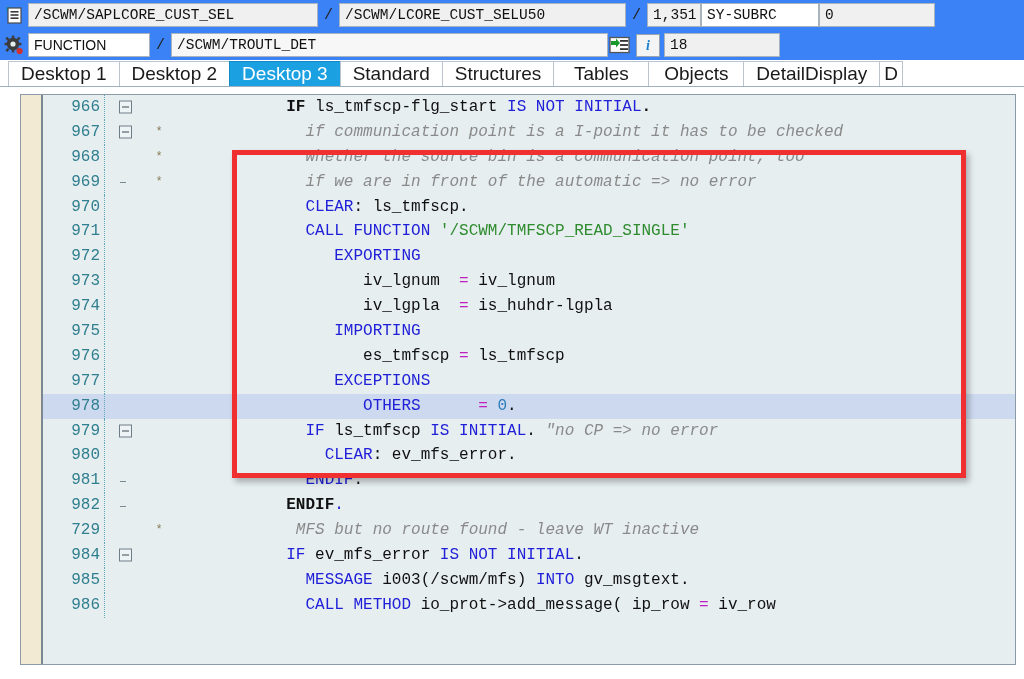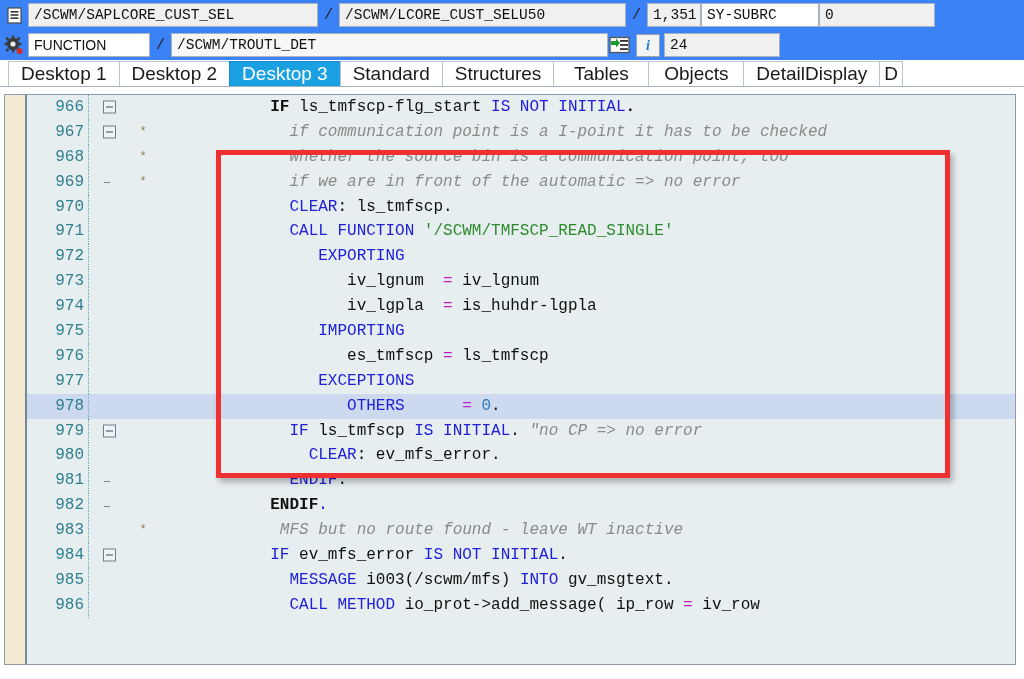--- a/index.html
+++ b/index.html
@@ -101,21 +101,21 @@
   }
   .tab.active {
     background: #1ba1e2;
     color: #ffffff;
     border-color: #1189c4;
   }
   .tab.clipped { min-width: 18px; padding: 0 4px; overflow:hidden; }
 
   
   .codewrap {
-    margin: 7px 8px 0 4px;
+    margin: 7px 8px 0 20px;
     height: 571px;
     border: 1px solid #8c9aa8;
     background: #e7eef0;
     position: relative;
     overflow: hidden;
   }
   .codeinner {
     position: absolute;
     inset: 0;
     display: flex;
@@ -275,21 +275,21 @@
         <rect x="11" y="9.1" width="8" height="1.8" fill="#333"></rect>
         <rect x="11" y="13.2" width="8" height="1.8" fill="#333"></rect>
         <polygon points="2,6 7,6 7,3.5 11,8 7,12.5 7,10 2,10" fill="#1a9a2a"></polygon>
       </svg>
     </span>
     <span class="minibtn">
       <svg width="16" height="16" viewBox="0 0 16 16">
         <text x="8" y="13" font-family="Liberation Serif, serif" font-size="14" font-style="italic" font-weight="bold" fill="#1b7fd0" text-anchor="middle">i</text>
       </svg>
     </span>
-    <div class="fld sysv">24</div>
+    <div class="fld sysv">18</div>
   </div>
 </div>
 
 <div class="tabstrip" id="tabstrip">
     <div class="tab">
       <span>Desktop 1</span>
     </div>
     <div class="tab">
       <span>Desktop 2</span>
     </div>
@@ -330,20 +330,20 @@
         <div class="line"><span class="lnum">973</span><span class="fold"><span class="fstem"></span></span><span class="cmtmark"></span><span class="code">&nbsp;&nbsp;&nbsp;&nbsp;&nbsp;&nbsp;&nbsp;&nbsp;&nbsp;&nbsp;&nbsp;&nbsp;&nbsp;&nbsp;&nbsp;&nbsp;&nbsp;&nbsp;&nbsp;&nbsp;<span class="idn">iv_lgnum&nbsp;&nbsp;</span><span class="op">=</span><span class="idn">&nbsp;iv_lgnum</span></span></div>
         <div class="line"><span class="lnum">974</span><span class="fold"><span class="fstem"></span></span><span class="cmtmark"></span><span class="code">&nbsp;&nbsp;&nbsp;&nbsp;&nbsp;&nbsp;&nbsp;&nbsp;&nbsp;&nbsp;&nbsp;&nbsp;&nbsp;&nbsp;&nbsp;&nbsp;&nbsp;&nbsp;&nbsp;&nbsp;<span class="idn">iv_lgpla&nbsp;&nbsp;</span><span class="op">=</span><span class="idn">&nbsp;is_huhdr-lgpla</span></span></div>
         <div class="line"><span class="lnum">975</span><span class="fold"><span class="fstem"></span></span><span class="cmtmark"></span><span class="code">&nbsp;&nbsp;&nbsp;&nbsp;&nbsp;&nbsp;&nbsp;&nbsp;&nbsp;&nbsp;&nbsp;&nbsp;&nbsp;&nbsp;&nbsp;&nbsp;&nbsp;<span class="kw">IMPORTING</span></span></div>
         <div class="line"><span class="lnum">976</span><span class="fold"><span class="fstem"></span></span><span class="cmtmark"></span><span class="code">&nbsp;&nbsp;&nbsp;&nbsp;&nbsp;&nbsp;&nbsp;&nbsp;&nbsp;&nbsp;&nbsp;&nbsp;&nbsp;&nbsp;&nbsp;&nbsp;&nbsp;&nbsp;&nbsp;&nbsp;<span class="idn">es_tmfscp&nbsp;</span><span class="op">=</span><span class="idn">&nbsp;ls_tmfscp</span></span></div>
         <div class="line"><span class="lnum">977</span><span class="fold"><span class="fstem"></span></span><span class="cmtmark"></span><span class="code">&nbsp;&nbsp;&nbsp;&nbsp;&nbsp;&nbsp;&nbsp;&nbsp;&nbsp;&nbsp;&nbsp;&nbsp;&nbsp;&nbsp;&nbsp;&nbsp;&nbsp;<span class="kw">EXCEPTIONS</span></span></div>
         <div class="line cur"><span class="lnum">978</span><span class="fold"><span class="fstem"></span></span><span class="cmtmark"></span><span class="code">&nbsp;&nbsp;&nbsp;&nbsp;&nbsp;&nbsp;&nbsp;&nbsp;&nbsp;&nbsp;&nbsp;&nbsp;&nbsp;&nbsp;&nbsp;&nbsp;&nbsp;&nbsp;&nbsp;&nbsp;<span class="kw">OTHERS</span><span class="idn">&nbsp;&nbsp;&nbsp;&nbsp;&nbsp;&nbsp;</span><span class="op">=</span><span class="idn">&nbsp;</span><span class="num">0</span><span class="idn">.</span></span></div>
         <div class="line"><span class="lnum">979</span><span class="fold"><span class="fstem"></span><span class="fbox"></span></span><span class="cmtmark"></span><span class="code">&nbsp;&nbsp;&nbsp;&nbsp;&nbsp;&nbsp;&nbsp;&nbsp;&nbsp;&nbsp;&nbsp;&nbsp;&nbsp;&nbsp;<span class="kw">IF&nbsp;</span><span class="idn">ls_tmfscp&nbsp;</span><span class="kw">IS&nbsp;INITIAL</span><span class="idn">.&nbsp;</span><span class="cmt">"no&nbsp;CP&nbsp;=&gt;&nbsp;no&nbsp;error</span></span></div>
         <div class="line"><span class="lnum">980</span><span class="fold"><span class="fstem"></span></span><span class="cmtmark"></span><span class="code">&nbsp;&nbsp;&nbsp;&nbsp;&nbsp;&nbsp;&nbsp;&nbsp;&nbsp;&nbsp;&nbsp;&nbsp;&nbsp;&nbsp;&nbsp;&nbsp;<span class="kw">CLEAR</span><span class="idn">:&nbsp;ev_mfs_error.</span></span></div>
         <div class="line"><span class="lnum">981</span><span class="fold"><span class="fstem"></span><span class="ftick"></span></span><span class="cmtmark"></span><span class="code">&nbsp;&nbsp;&nbsp;&nbsp;&nbsp;&nbsp;&nbsp;&nbsp;&nbsp;&nbsp;&nbsp;&nbsp;&nbsp;&nbsp;<span class="kw">ENDIF</span><span class="idn">.</span></span></div>
         <div class="line"><span class="lnum">982</span><span class="fold"><span class="fstem"></span><span class="ftick"></span></span><span class="cmtmark"></span><span class="code">&nbsp;&nbsp;&nbsp;&nbsp;&nbsp;&nbsp;&nbsp;&nbsp;&nbsp;&nbsp;&nbsp;&nbsp;<span class="kwb">ENDIF</span><span class="kw">.</span></span></div>
-        <div class="line"><span class="lnum">983</span><span class="fold"><span class="fstem"></span></span><span class="cmtmark">*</span><span class="code">&nbsp;&nbsp;&nbsp;&nbsp;&nbsp;&nbsp;&nbsp;&nbsp;&nbsp;&nbsp;&nbsp;&nbsp;&nbsp;<span class="cmt">MFS&nbsp;but&nbsp;no&nbsp;route&nbsp;found&nbsp;-&nbsp;leave&nbsp;WT&nbsp;inactive</span></span></div>
+        <div class="line"><span class="lnum">729</span><span class="fold"><span class="fstem"></span></span><span class="cmtmark">*</span><span class="code">&nbsp;&nbsp;&nbsp;&nbsp;&nbsp;&nbsp;&nbsp;&nbsp;&nbsp;&nbsp;&nbsp;&nbsp;&nbsp;<span class="cmt">MFS&nbsp;but&nbsp;no&nbsp;route&nbsp;found&nbsp;-&nbsp;leave&nbsp;WT&nbsp;inactive</span></span></div>
         <div class="line"><span class="lnum">984</span><span class="fold"><span class="fstem"></span><span class="fbox"></span></span><span class="cmtmark"></span><span class="code">&nbsp;&nbsp;&nbsp;&nbsp;&nbsp;&nbsp;&nbsp;&nbsp;&nbsp;&nbsp;&nbsp;&nbsp;<span class="kw">IF&nbsp;</span><span class="idn">ev_mfs_error&nbsp;</span><span class="kw">IS&nbsp;NOT&nbsp;INITIAL</span><span class="idn">.</span></span></div>
         <div class="line"><span class="lnum">985</span><span class="fold"><span class="fstem"></span></span><span class="cmtmark"></span><span class="code">&nbsp;&nbsp;&nbsp;&nbsp;&nbsp;&nbsp;&nbsp;&nbsp;&nbsp;&nbsp;&nbsp;&nbsp;&nbsp;&nbsp;<span class="kw">MESSAGE</span><span class="idn">&nbsp;i003(/scwm/mfs)&nbsp;</span><span class="kw">INTO</span><span class="idn">&nbsp;gv_msgtext.</span></span></div>
         <div class="line"><span class="lnum">986</span><span class="fold"><span class="fstem"></span></span><span class="cmtmark"></span><span class="code">&nbsp;&nbsp;&nbsp;&nbsp;&nbsp;&nbsp;&nbsp;&nbsp;&nbsp;&nbsp;&nbsp;&nbsp;&nbsp;&nbsp;<span class="kw">CALL&nbsp;METHOD</span><span class="idn">&nbsp;io_prot-&gt;add_message(&nbsp;ip_row&nbsp;</span><span class="op">=</span><span class="idn">&nbsp;iv_row</span></span></div>
       </div>
   </div>
   <div class="redbox"></div>
 </div>
 
 </body></html>

